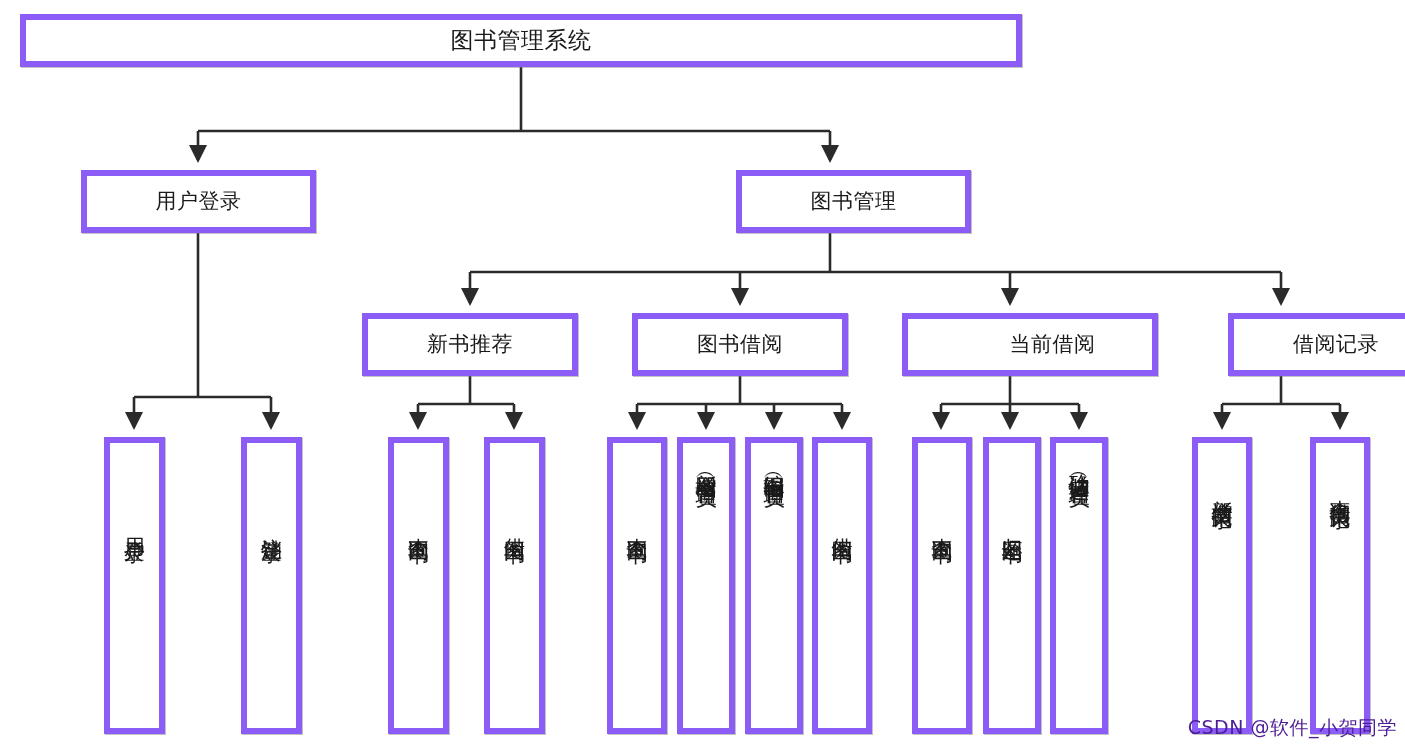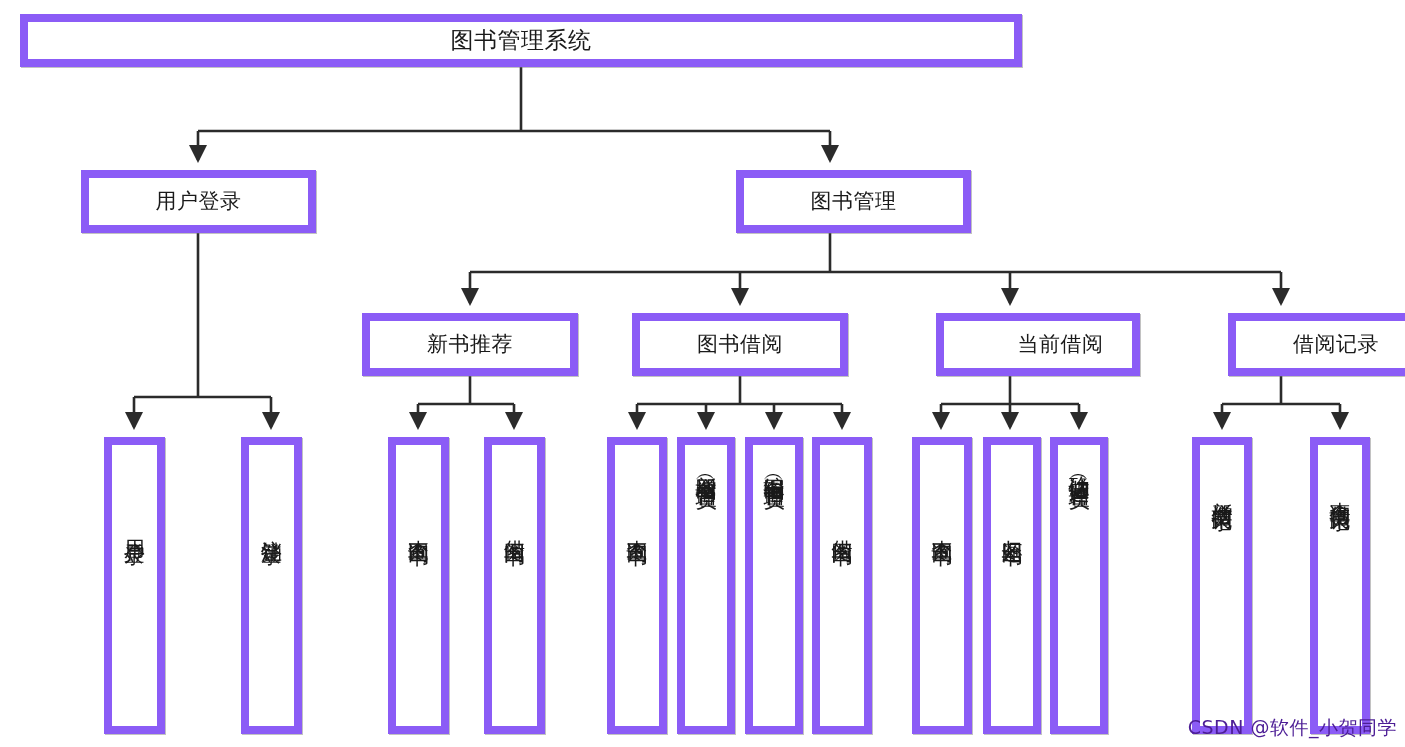--- a/index.html
+++ b/index.html
@@ -23,21 +23,21 @@
     left: 0;
     top: 0;
     width: 1405px;
     height: 747px;
     pointer-events: none;
   }
   .node {
     position: absolute;
     box-sizing: border-box;
     background: #ffffff;
-    border: 8px solid #8b5cf6;
+    border: 6px solid #8b5cf6;
     display: flex;
     align-items: center;
     justify-content: center;
     color: #1a1a1a;
     box-shadow: 1px 1px 0 rgba(120,120,120,0.45);
   }
   .node .label {
     display: block;
     text-align: center;
     line-height: 1.18;
@@ -140,21 +140,21 @@
   </div>
 
   <div class="node horizontal" style="left:632px; top:313px; width:216px; height:63px;">
     <span class="label">图书借阅</span>
   </div>
 
   <div class="node horizontal" style="left:362px; top:313px; width:216px; height:63px;">
     <span class="label">新书推荐</span>
   </div>
 
-  <div class="node horizontal" style="left:936px; top:313px; width:204px; height:63px;padding-left:45px;">
+  <div class="node horizontal" style="left:902px; top:313px; width:256px; height:63px;padding-left:45px;">
     <span class="label">当前借阅</span>
   </div>
 
   <div class="node horizontal" style="left:1228px; top:313px; width:216px; height:63px;">
     <span class="label">借阅记录</span>
   </div>
 
   <div class="node vertical" style="left:104px; top:437px; width:61px; height:297px; padding-top:78px;">
     <span class="label">用户登录</span>
   </div>

